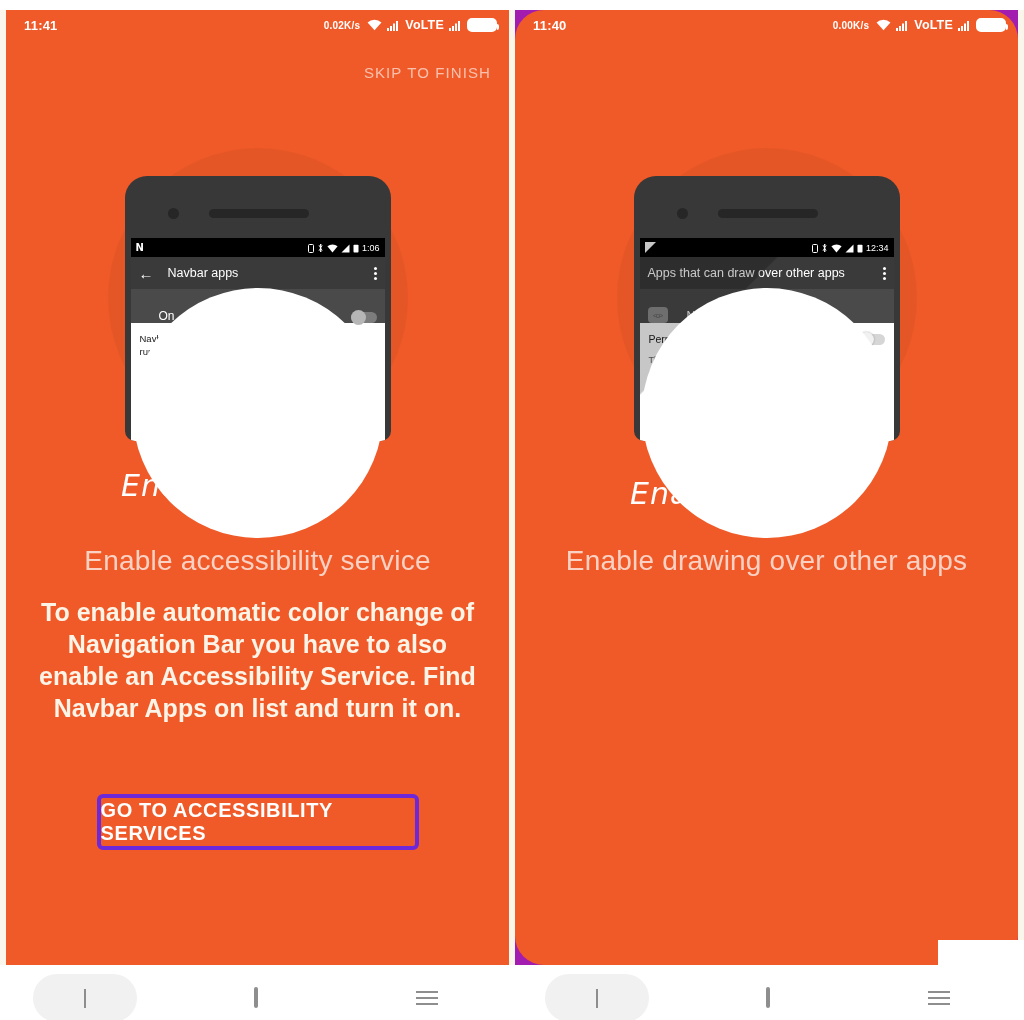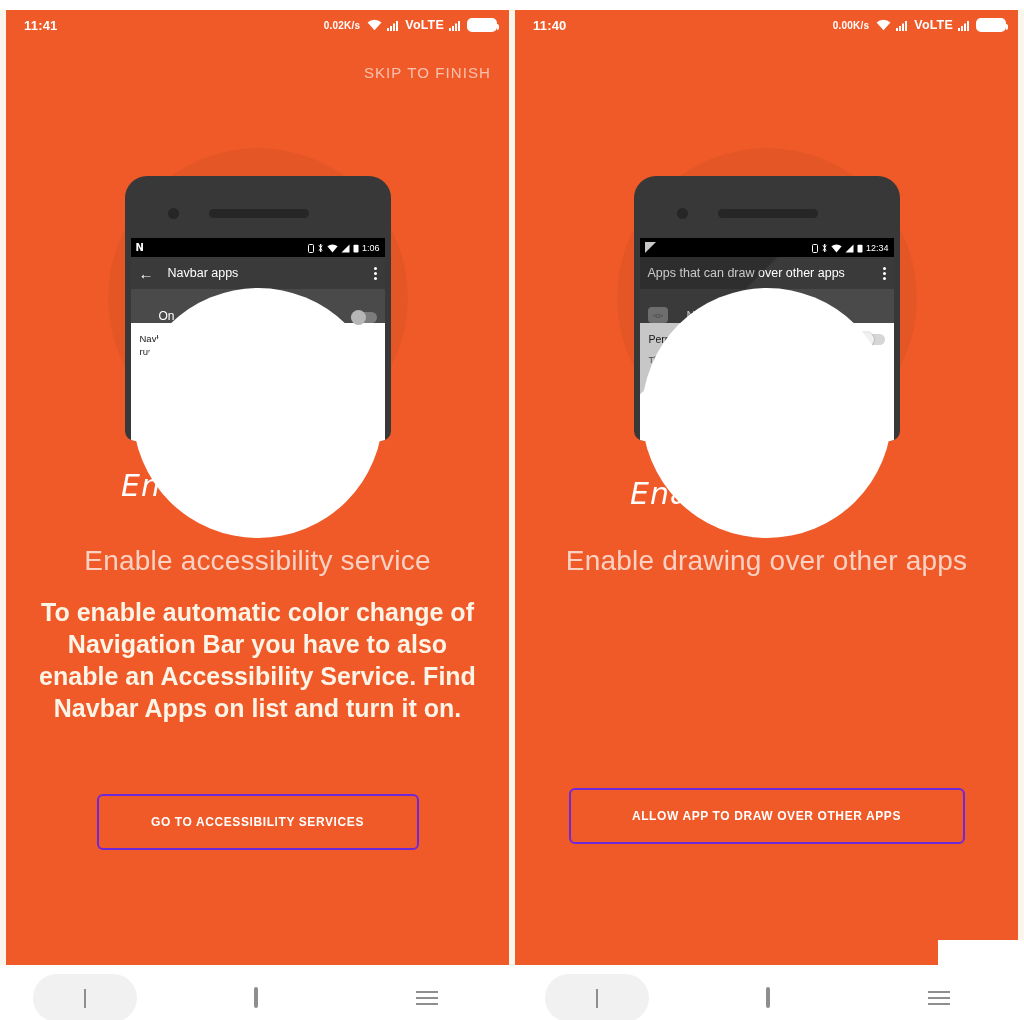--- a/index.html
+++ b/index.html
@@ -15,21 +15,21 @@
   
   .panel {
     position: absolute;
     top: 0;
     width: 503px;
     height: 955px;
     background: #f05a28;
     overflow: hidden;
   }
   .panel.left  { left: 6px; }
-  .panel.right { left: 515px; }
+  .panel.right { left: 515px; border-radius: 29px; }
 
   
   .divider {
     position: absolute; top: 0; left: 509px;
     width: 6px; height: 955px;
     background: #fbf6ec;
   }
   .edge-left  { position:absolute; top:0; left:0;   width:6px;  height:955px; background:#fbf6ec; }
   .edge-right { position:absolute; top:0; left:1018px; width:6px; height:955px; background:#fbf6ec; }
 
@@ -187,22 +187,22 @@
   .bodytext {
     position:absolute; left: 24px; right: 24px; top: 586px;
     text-align:center; color:#fdf4e8;
     font-size: 25px; font-weight: bold; line-height: 1.28;
   }
   .bodytext.right-body { top: 594px; }
 
   
   .cta {
     position:absolute; left:50%; transform:translateX(-50%);
-    border: 2px solid #6d28d9; border-radius: 6px;
-    color:#ffffff; font-size: 12px; font-weight: bold; letter-spacing: 0.6px;
+    border: 4px solid #6d28d9; border-radius: 6px;
+    color:#ffffff; font-size: 20px; font-weight: bold; letter-spacing: 0.6px;
     display:flex; align-items:center; justify-content:center;
     background: transparent;
     cursor: pointer;
   }
   .cta.left-cta  { top: 784px; width: 322px; height: 56px; }
   .cta.right-cta { top: 778px; width: 396px; height: 56px; }
 
   
   .navbar {
     position:absolute; top: 955px; height: 65px; width: 512px;
@@ -426,21 +426,20 @@
       <svg class="arrow-svg" viewBox="0 0 503 400">
         <path d="M251 375 C 286 371, 306 348, 308 303 C 310 260, 287 223, 261 194" stroke="#ffffff" stroke-width="3.5" fill="none" stroke-linecap="round"></path>
         <path d="M247 190 L257 218 L249 213 L242 224 L236 216 L244 207 L236 204 Z" stroke="#ffffff" stroke-width="2.4" fill="none" stroke-linejoin="round"></path>
       </svg>
 
       <div class="enable-label" style="left:115px; top:348px;">Enable</div>
     </div>
 
     <div class="headline">Enable drawing over other apps</div>
 
-    <div class="cta right-cta">ALLOW APP TO DRAW OVER OTHER APPS</div>
   </div>
 
   <div class="divider"></div>
 
   <div class="navbar l">
     <div class="nav-item">
       <span class="nav-pill"></span>
       <span class="nav-glyph"><span class="chev"></span></span>
     </div>
     <div class="nav-item">

